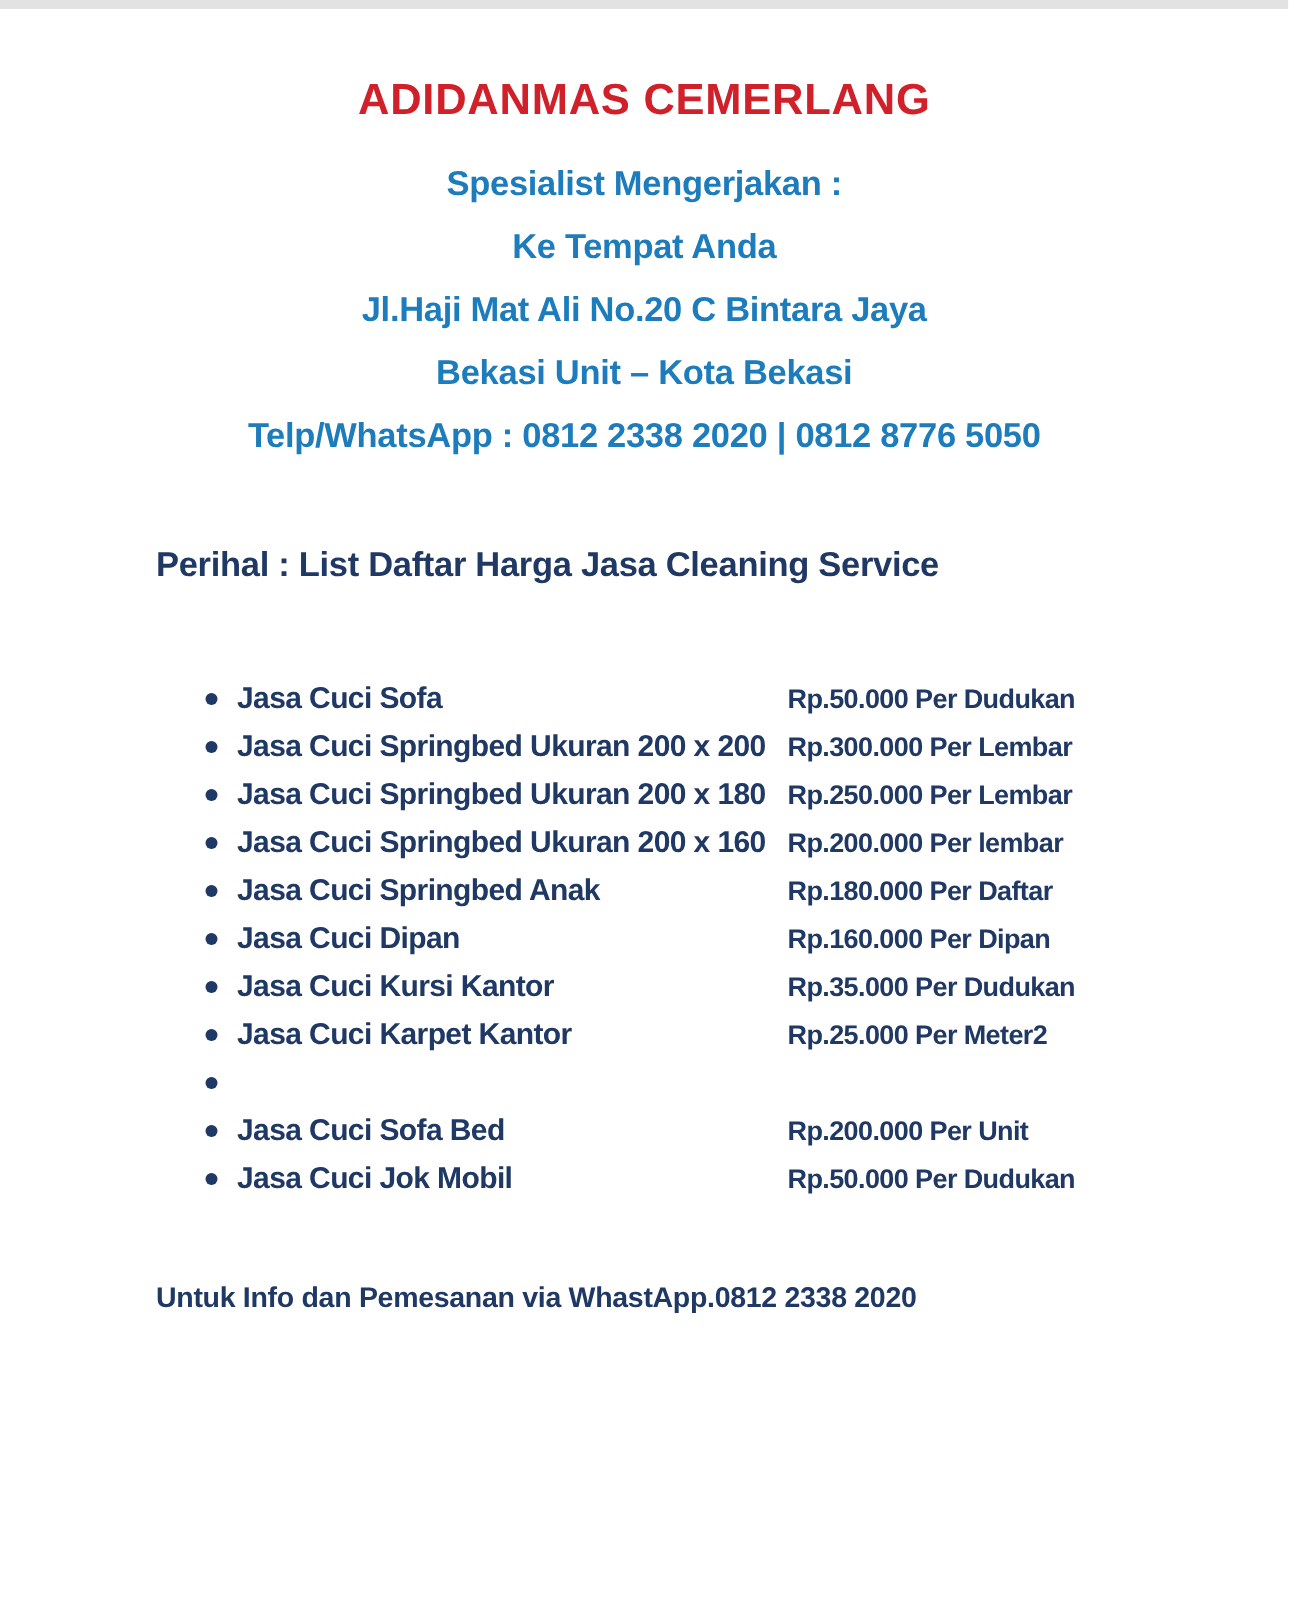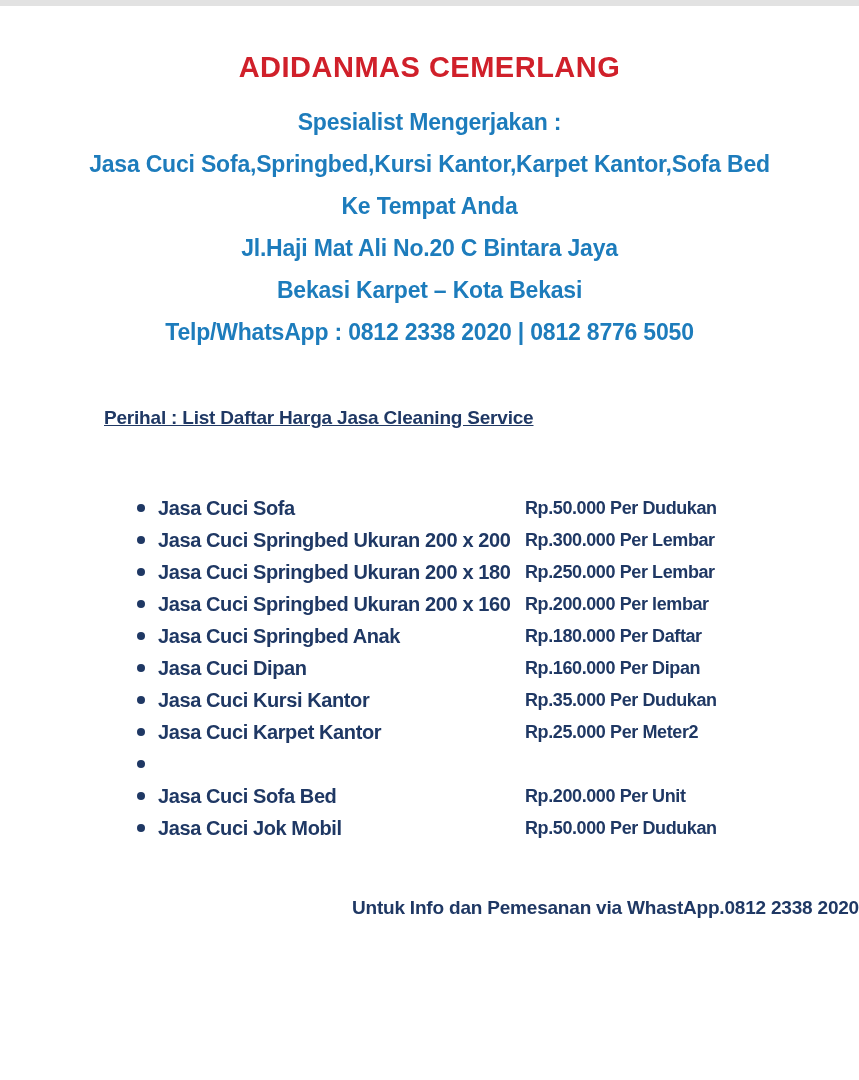--- a/index.html
+++ b/index.html
@@ -40,25 +40,24 @@
   .blue-line {
     font-size: 23px;
     line-height: 24px;
     color: var(--blue);
     margin-bottom: 18px;
     letter-spacing: -0.2px;
     white-space: nowrap;
   }
   .subject {
     margin: 62px 0 0 104px;
-    font-size: 19px;
+    font-size: 23px;
     line-height: 24px;
     color: var(--navy);
     letter-spacing: -0.2px;
-    text-decoration: underline;
   }
   .price-list {
     list-style: none;
     margin-top: 62px;
   }
   .row {
     display: flex;
     align-items: center;
     height: 32px;
     white-space: nowrap;
@@ -82,36 +81,34 @@
     font-size: 18px;
     letter-spacing: -0.4px;
     color: var(--navy);
   }
   .footer-note {
     margin: 52px 0 0 104px;
     font-size: 19px;
     line-height: 24px;
     color: var(--navy);
     letter-spacing: -0.2px;
-    text-align: right;
   }
 </style>
 </head>
 <body>
 
 <div class="page">
   <div class="top-strip"></div>
 
   <header class="doc-header">
     <h1 class="doc-title">ADIDANMAS CEMERLANG</h1>
     <p class="blue-line">Spesialist Mengerjakan :</p>
-    <p class="blue-line">Jasa Cuci Sofa,Springbed,Kursi Kantor,Karpet Kantor,Sofa Bed</p>
     <p class="blue-line">Ke Tempat Anda</p>
     <p class="blue-line">Jl.Haji Mat Ali No.20 C Bintara Jaya</p>
-    <p class="blue-line">Bekasi Karpet – Kota Bekasi</p>
+    <p class="blue-line">Bekasi Unit – Kota Bekasi</p>
     <p class="blue-line">Telp/WhatsApp : 0812 2338 2020 | 0812 8776 5050</p>
   </header>
 
   <p class="subject">Perihal : List Daftar Harga Jasa Cleaning Service</p>
 
   <ul class="price-list">
     <li class="row">
       <span class="bullet"></span>
       <span class="item">Jasa Cuci Sofa</span>
       <span class="price">Rp.50.000 Per Dudukan</span>

